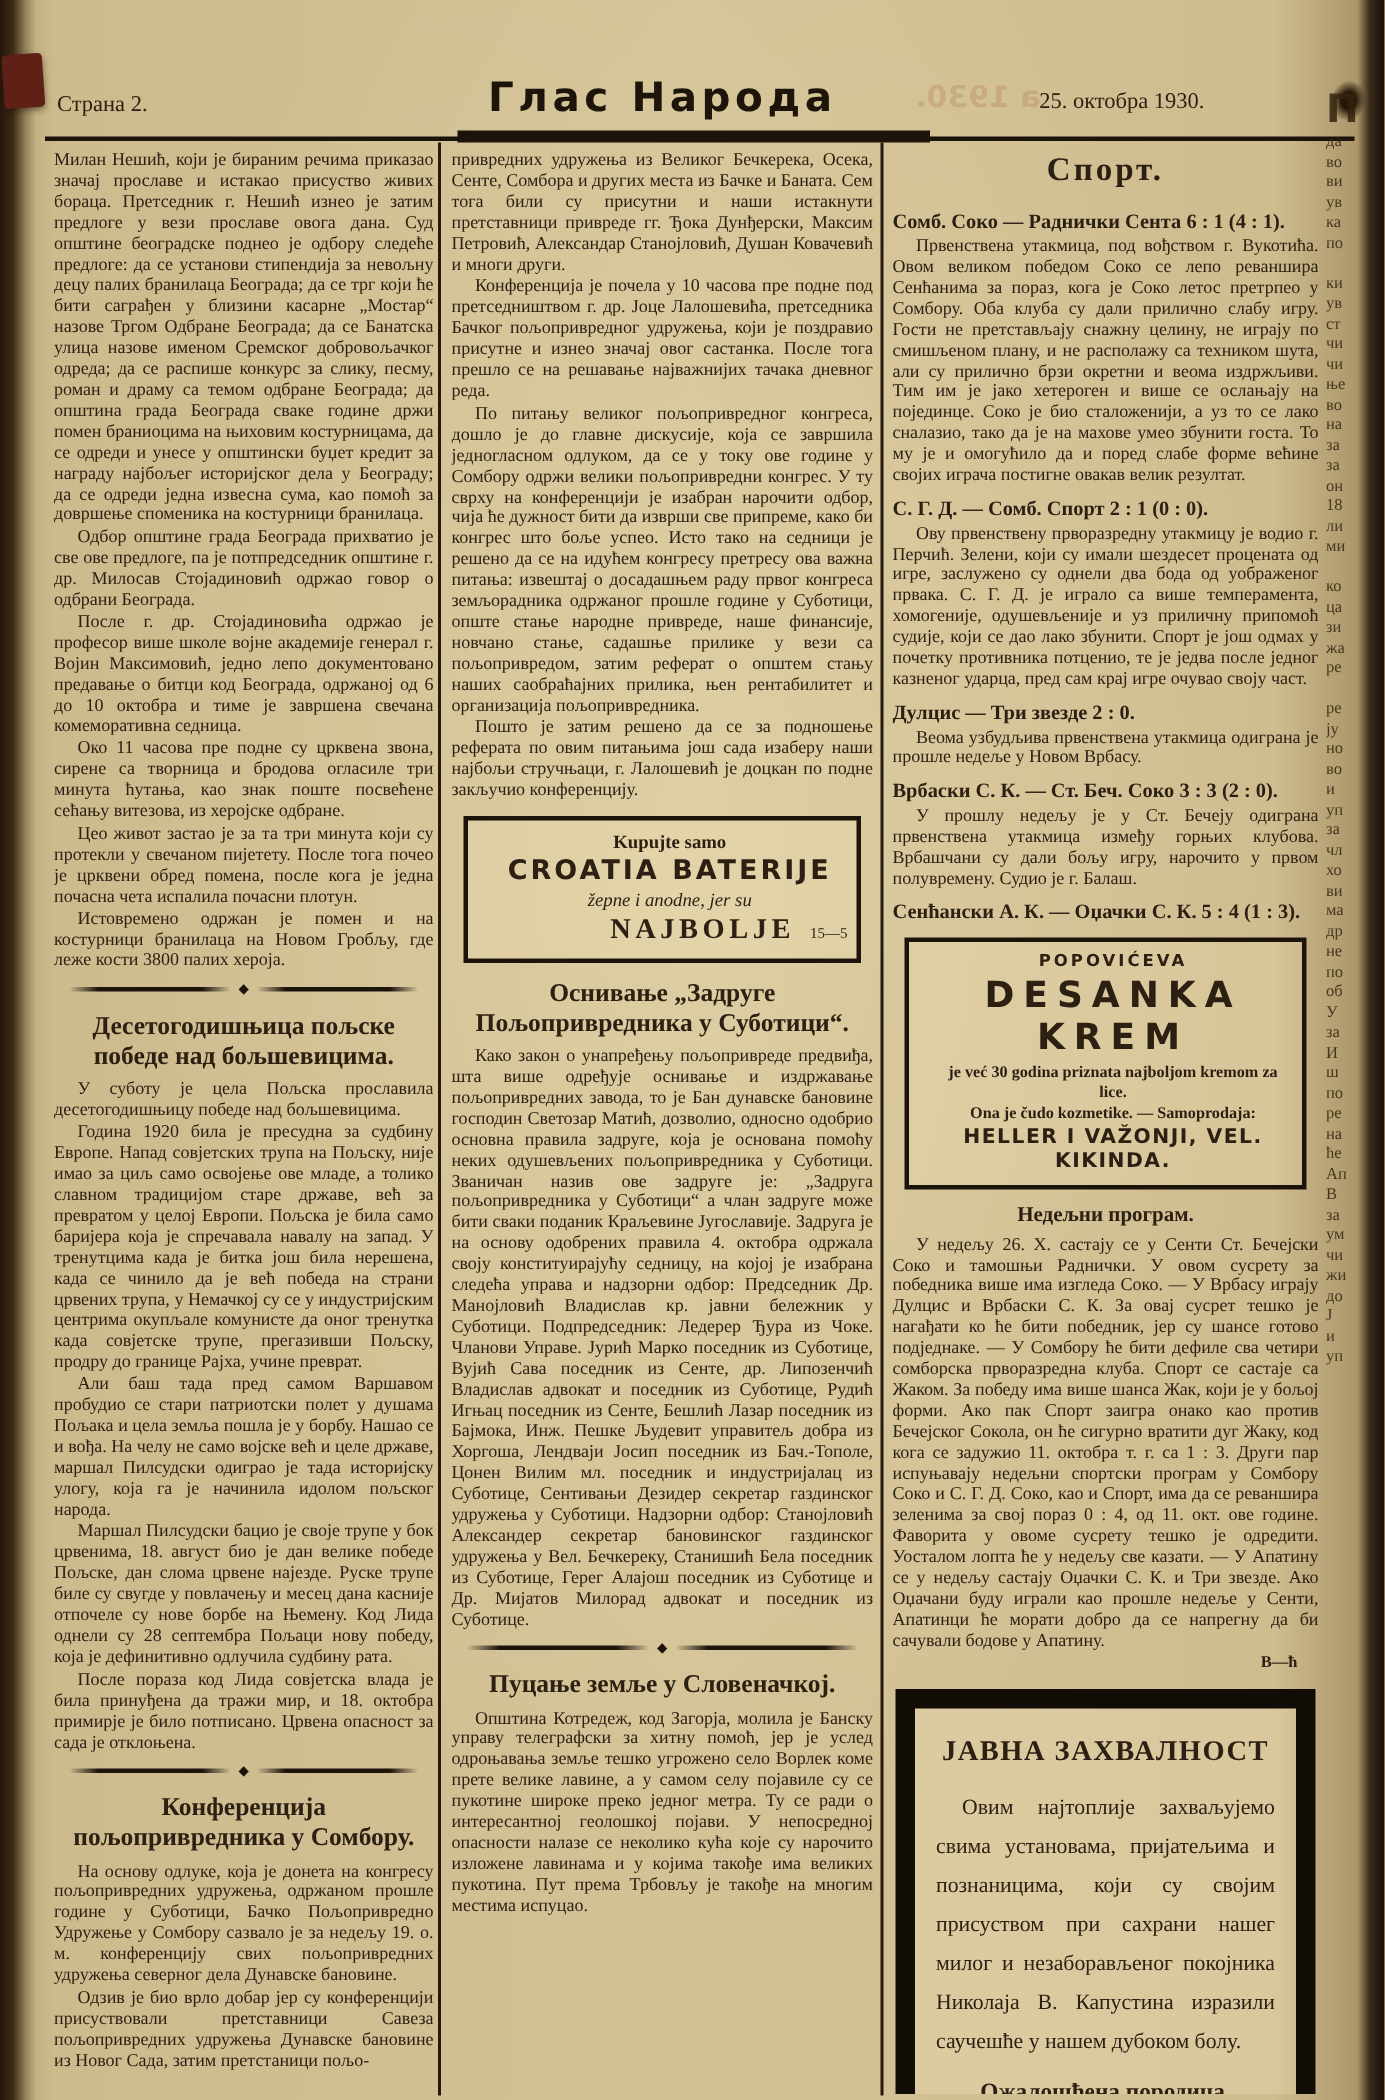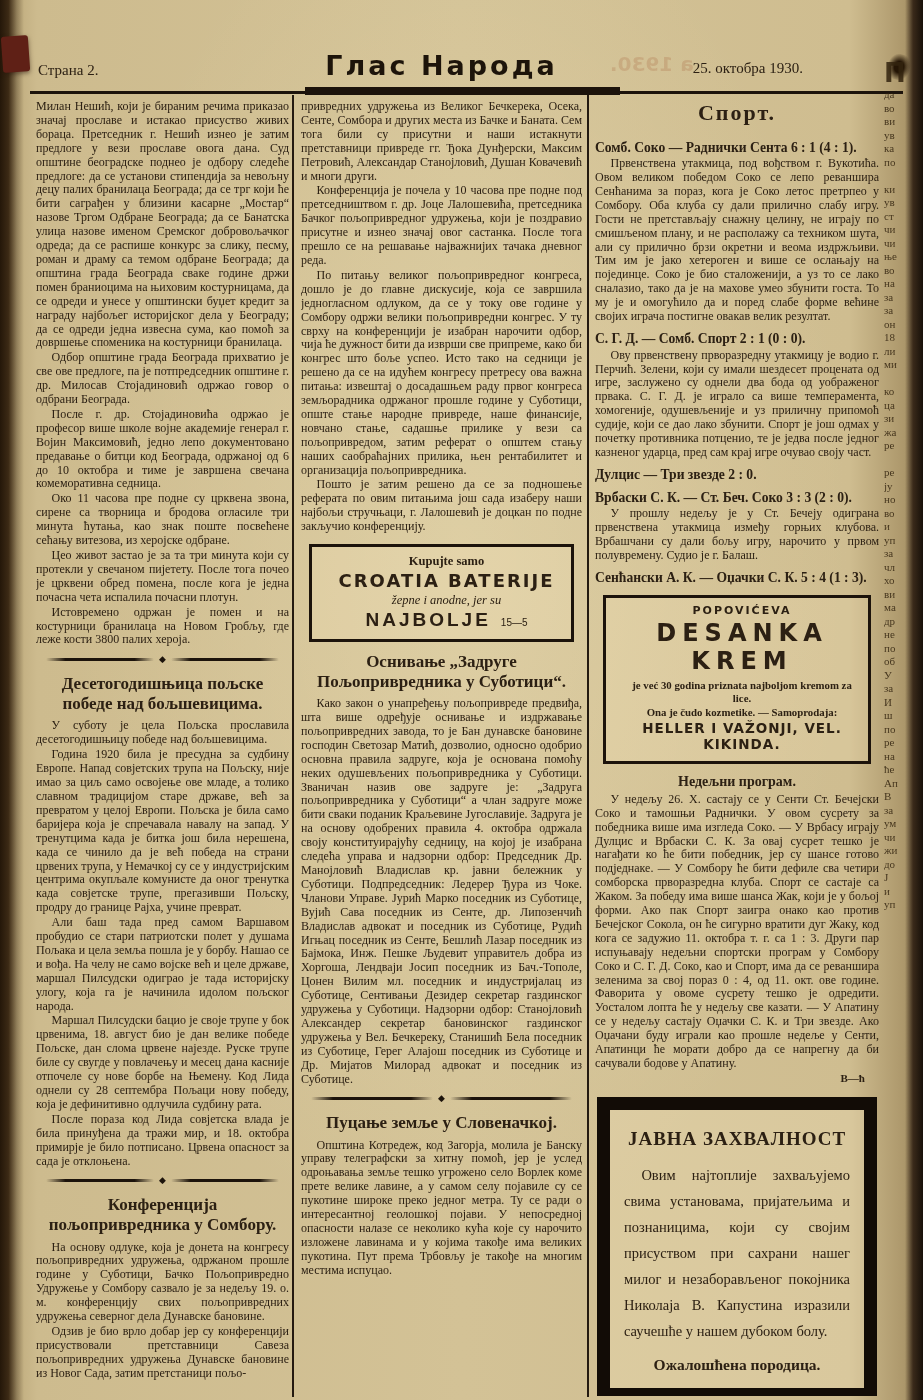--- a/index.html
+++ b/index.html
@@ -51,21 +51,21 @@
   .divider{display:flex;align-items:center;justify-content:center;height:16px;margin:4px 10px;}
   .divider .bar{flex:1;height:3px;border-radius:2px;
     background:linear-gradient(90deg,rgba(28,19,11,0) 0,#1c130b 18%,#1c130b 82%,rgba(28,19,11,0) 100%);}
   .divider .dot{font-size:9px;padding:0 5px;color:#1c130b;}
 
   
   .adbox{border:3px solid #1c130b;margin:10px 8px;padding:7px 6px 8px 16px;text-align:center;
     background:rgba(255,240,200,.18);}
   .ad-small{font-size:12.5px;font-weight:bold;}
   .ad-big{font-family:"DejaVu Sans",sans-serif;font-weight:bold;font-size:18px;letter-spacing:2px;margin:2px 0;}
-  .ad-big2{font-family:Liberation Sans, sans-serif;font-weight:bold;font-size:19px;letter-spacing:3px;margin-top:1px;}
+  .ad-big2{font-family:Liberation Serif, serif;font-weight:bold;font-size:19px;letter-spacing:3px;margin-top:1px;text-align:right;}
   .ad-note{font-size:10px;font-weight:normal;letter-spacing:0;margin-left:10px;}
   .desanka-name{font-family:"DejaVu Sans",sans-serif;font-weight:bold;font-size:24px;letter-spacing:6px;margin:2px 0 3px 0;}
   .desanka-top{font-family:"DejaVu Sans",sans-serif;font-weight:bold;font-size:11px;letter-spacing:2px;}
   .desanka-line{font-size:10.8px;font-weight:bold;line-height:1.25;}
   .desanka-seller{font-family:"DejaVu Sans",sans-serif;font-weight:bold;font-size:13.5px;letter-spacing:1px;margin-top:2px;}
 
   .thanksbox{border:13px solid #120c06;margin:12px 2px 0 2px;padding:16px 14px 14px 14px;
     background:rgba(255,241,203,.22);}
   .thanks-title{text-align:center;font-weight:bold;font-size:19px;letter-spacing:1px;margin:2px 0 12px 0;}
   .thanks-body{font-size:14.5px;line-height:1.8;text-align:justify;text-indent:1.2em;}
@@ -159,20 +159,21 @@
   </div>
 
   <div class="col col3">
     <div>
       <h2 class="sport-title">Спорт.</h2>
       <h3 class="match">Сомб. Соко — Раднички Сента 6 : 1 (4 : 1).</h3>
       <p>Првенствена утакмица, под вођством г. Вукотића. Овом великом победом Соко се лепо реваншира Сенћанима за пораз, кога је Соко летос претрпео у Сомбору. Оба клуба су дали прилично слабу игру. Гости не претстављају снажну целину, не играју по смишљеном плану, и не располажу са техником шута, али су прилично брзи окретни и веома издржљиви. Тим им је јако хетероген и више се ослањају на појединце. Соко је био сталоженији, а уз то се лако сналазио, тако да је на махове умео збунити госта. То му је и омогућило да и поред слабе форме већине својих играча постигне овакав велик резултат.</p>
       <h3 class="match">С. Г. Д. — Сомб. Спорт 2 : 1 (0 : 0).</h3>
       <p>Ову првенствену прворазредну утакмицу је водио г. Перчић. Зелени, који су имали шездесет процената од игре, заслужено су однели два бода од уображеног првака. С. Г. Д. је играло са више темперамента, хомогеније, одушевљеније и уз приличну припомоћ судије, који се дао лако збунити. Спорт је још одмах у почетку противника потценио, те је једва после једног казненог ударца, пред сам крај игре очувао своју част.</p>
       <h3 class="match">Дулцис — Три звезде 2 : 0.</h3>
+      <p>Веома узбудљива првенствена утакмица одиграна је прошле недеље у Новом Врбасу.</p>
       <h3 class="match">Врбаски С. К. — Ст. Беч. Соко 3 : 3 (2 : 0).</h3>
       <p>У прошлу недељу је у Ст. Бечеју одиграна првенствена утакмица између горњих клубова. Врбашчани су дали бољу игру, нарочито у првом полувремену. Судио је г. Балаш.</p>
       <h3 class="match">Сенћански А. К. — Оџачки С. К. 5 : 4 (1 : 3).</h3>
     </div>
     <div class="adbox">
       <div class="desanka-top">POPOVIĆEVA</div>
       <div class="desanka-name">DESANKA KREM</div>
       <div class="desanka-line">je već 30 godina priznata najboljom kremom za lice.</div>
       <div class="desanka-line">Ona je čudo kozmetike. — Samoprodaja:</div>
       <div class="desanka-seller">HELLER I VAŽONJI, VEL. KIKINDA.</div>

